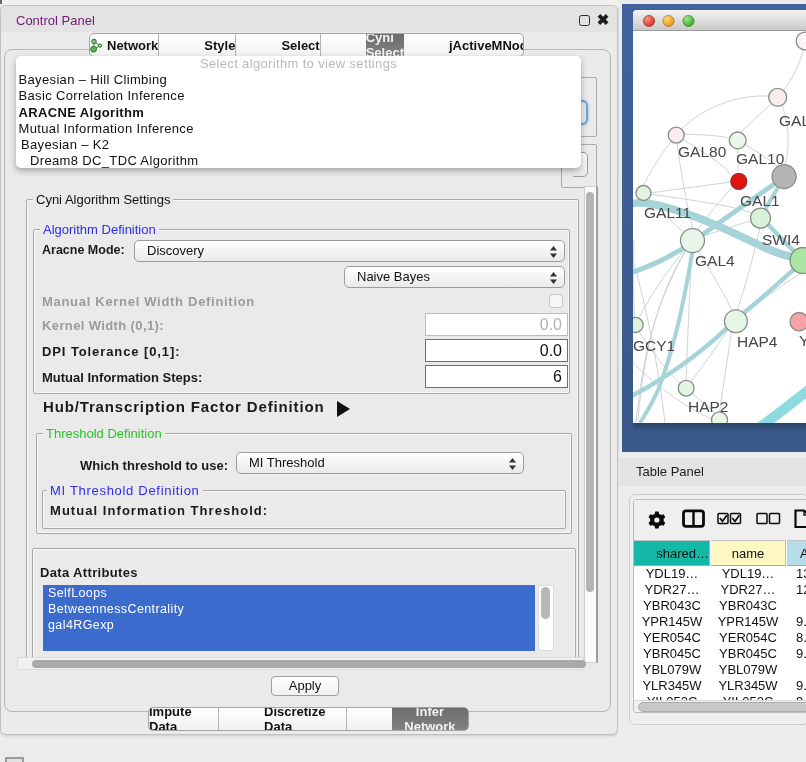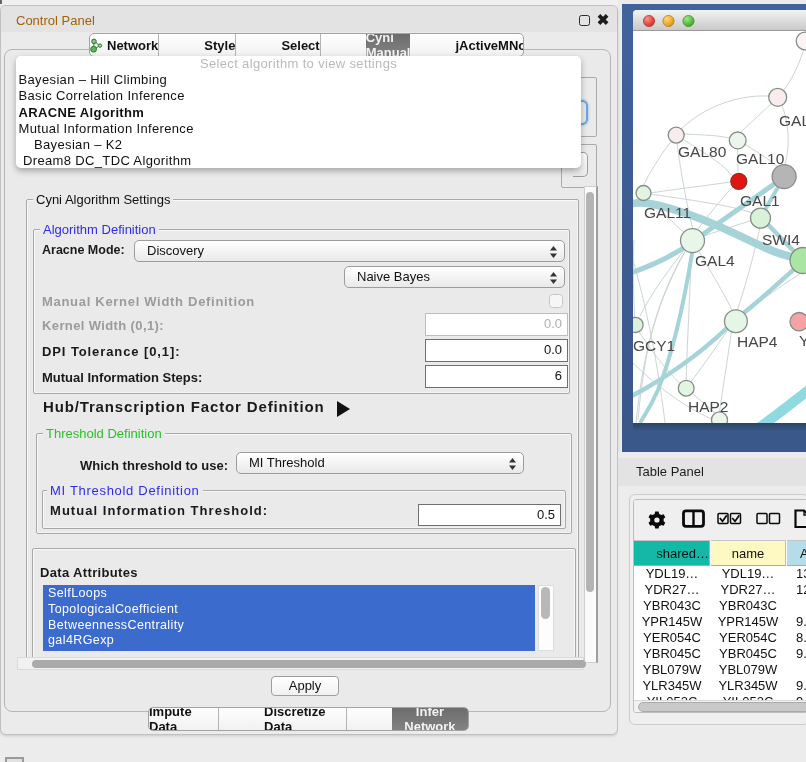--- a/index.html
+++ b/index.html
@@ -4,21 +4,21 @@
 <style>
 html,body{margin:0;padding:0;width:806px;height:762px;overflow:hidden;background:#ececec;
 font-family:"Liberation Sans",sans-serif;-webkit-font-smoothing:antialiased;}
 *{box-sizing:border-box;}
 .abs{position:absolute;}
 #stage{position:relative;width:806px;height:762px;}
 
 #cwin{left:0;top:5px;width:618px;height:730px;background:#ebebeb;border:1px solid #c0c0c0;
 border-radius:6px;box-shadow:0 1px 3px rgba(0,0,0,.15);}
 #ctitle{left:0;top:0;width:616px;height:26px;background:#e3e3e3;border-radius:5px 5px 0 0;}
-#ctitle span{position:absolute;left:15px;top:7px;font-size:13px;color:#a16207;}
+#ctitle span{position:absolute;left:15px;top:7px;font-size:13px;color:#701a75;}
 .winbtn-sq{position:absolute;left:578px;top:9px;width:11px;height:11px;border:1.6px solid #2b2b2b;border-radius:2.5px;}
 .winbtn-x{position:absolute;left:595px;top:7px;width:14px;height:14px;font-size:15px;font-weight:bold;color:#1b1b1b;line-height:14px;text-align:center;}
 
 #tpanel{left:3px;top:43px;width:607px;height:663px;background:#eaeaea;border:1px solid #b6b6b6;border-radius:8px;}
 
 .seg{background:linear-gradient(#ffffff,#f1f1f1);border:1px solid #a3a3a3;border-radius:5px;
 display:flex;align-items:center;overflow:hidden;gap:45px;}
 #toptabs{left:88px;top:27px;width:435px;height:24px;}
 .seg .it{height:100%;display:flex;align-items:center;justify-content:center;
 font-size:13px;font-weight:bold;color:#111;border-right:1px solid #b3b3b3;}
@@ -31,21 +31,21 @@
 #hsb .th{position:absolute;left:14px;top:1.5px;width:554px;height:8px;background:#a9a9a9;border-radius:4px;}
 
 .grp{border:1px solid #a8a8a8;border-radius:2px;box-shadow:inset 1px 1px 0 rgba(255,255,255,.65), inset -1px -1px 0 rgba(255,255,255,.5);}
 .grp>span{position:absolute;top:-8px;font-size:13px;background:#eaeaea;padding:0 3px;white-space:nowrap;}
 
 .lab{position:absolute;font-size:13px;font-weight:bold;color:#1a1a1a;white-space:nowrap;}
 .lab.dis{color:#9b9b9b;}
 .combo{position:absolute;background:linear-gradient(#ffffff,#e9e9e9);border:1px solid #9c9c9c;
 border-radius:5px;font-size:13px;color:#111;line-height:20px;padding-left:12px;}
 .combo svg{position:absolute;right:6px;top:3.5px;}
-.tf{position:absolute;background:#fff;border:1px solid #6f6f6f;font-size:13px;color:#111;
+.tf{position:absolute;background:#fff;border:1px solid #6f6f6f;font-size:16px;color:#111;
 text-align:right;padding:2px 5px 0 0;}
 .tf.dis{border:1px solid #bdbdbd;color:#b0b0b0;}
 .trow{height:16px;line-height:16px;white-space:nowrap;}
 .trow span{display:inline-block;width:76px;text-align:center;}
 .trow span+span{width:76px;}
 .trow i{font-style:normal;display:inline-block;padding-left:10px;}
 </style>
 </head>
 <body>
 <div id="stage">
@@ -59,21 +59,21 @@
  <div class="abs" id="tpanel"></div>
  <div class="abs seg" id="toptabs">
    <div class="it" style="width:90px"><svg width="13" height="15" viewBox="0 0 13 15" style="margin-right:4px">
             <circle cx="4" cy="3.4" r="2.3" fill="#7ec87e" stroke="#2d7a2d"></circle>
             <circle cx="3.6" cy="11.2" r="2.9" fill="#5cb85c" stroke="#2d7a2d"></circle>
             <circle cx="10" cy="7.6" r="1.7" fill="#9fd79f" stroke="#2d7a2d"></circle>
             <path d="M4 5.5 L3.7 8.5 M5.8 4.5 L8.7 6.8 M5.9 10 L8.6 8.4" stroke="#2d7a2d" fill="none"></path>
           </svg>Network</div>
    <div class="it" style="width:59px">Style</div>
    <div class="it" style="width:63px">Select</div>
-   <div class="it sel" style="width:107px;font-weight:bold;">Cyni Manual</div>
+   <div class="it sel" style="width:107px;font-weight:bold;">Cyni Select</div>
    <div class="it" style="width:116px">jActiveMNodules</div>
  </div>
 
  <div class="abs" style="left:560px;top:71px;width:36px;height:60px;border:1px solid #aaa;border-radius:2px;"></div>
  <div class="abs" style="left:556px;top:94px;width:31px;height:25px;border:2.5px solid #6ea3d8;border-radius:6px;background:#e8e8e8;box-shadow:0 0 3px #7fb0e0;"></div>
  <div class="abs" style="left:560px;top:138px;width:36px;height:44px;border:1px solid #aaa;border-radius:2px;"></div>
  <div class="abs" style="left:572px;top:146px;width:15px;height:25px;border:1px solid #9c9c9c;border-left:none;border-radius:0 5px 5px 0;background:linear-gradient(#fff,#e9e9e9);"></div>
 
  <div class="abs" id="vsb">
         <div class="th"></div>
@@ -115,29 +115,27 @@
      <span style="left:6px;color:#27c427;">Threshold Definition</span>
      <div class="lab" style="left:43px;top:24px;">Which threshold to use:</div>
      <div class="combo" style="left:199px;top:18px;width:288px;height:22px;">MI Threshold
        <svg width="9" height="14" viewBox="0 0 9 14">
               <path d="M4.5 1 L8 5.4 L1 5.4 Z" fill="#333"></path>
               <path d="M4.5 13 L8 8.6 L1 8.6 Z" fill="#333"></path>
             </svg></div>
      <div class="abs grp" style="left:5px;top:56px;width:524px;height:39px;">
        <span style="left:4px;color:#2d2de8;letter-spacing:.7px;">MI Threshold Definition</span>
        <div class="lab" style="left:7px;top:12px;letter-spacing:1.05px;">Mutual Information Threshold:</div>
-       <div class="tf" style="left:375px;top:13px;width:143px;height:22px;">0.5</div>
      </div>
    </div>
 
    <div class="abs grp" style="left:5px;top:348px;width:544px;height:119px;">
      <div class="lab" style="left:7px;top:16px;letter-spacing:.35px;">Data Attributes</div>
      <div class="abs" style="left:10px;top:36px;width:492px;height:66px;background:#3a6bcd;color:#fff;font-size:12.5px;letter-spacing:.4px;overflow:hidden;">
        <div style="height:15.8px;line-height:16px;padding-left:5px;">SelfLoops</div>
-       <div style="height:15.8px;line-height:16px;padding-left:5px;">TopologicalCoefficient</div>
        <div style="height:15.8px;line-height:16px;padding-left:5px;">BetweennessCentrality</div>
        <div style="height:15.8px;line-height:16px;padding-left:5px;">gal4RGexp</div>
      </div>
      <div class="abs" style="left:505px;top:36px;width:16px;height:66px;background:#fdfdfd;border:1px solid #dcdcdc;">
        <div style="position:absolute;left:2px;top:1px;width:9px;height:32px;background:#b8b8b8;border-radius:5px;"></div>
      </div>
    </div>
  </div>
 
  <div class="abs" style="left:270px;top:670px;width:68px;height:20px;background:linear-gradient(#ffffff,#f1f1f1);
@@ -296,21 +294,21 @@
   </div>
 </div>
 
 <div class="abs" id="popup" style="left:16px;top:56px;width:565px;height:112px;background:#fff;border-radius:5px;
 box-shadow:0 3px 6px rgba(0,0,0,.3);font-size:13px;color:#111;overflow:hidden;z-index:30;letter-spacing:.35px;">
   <div style="height:16.2px;line-height:16.2px;text-align:center;color:#b9b9b9;">Select algorithm to view settings</div>
   <div style="height:16.2px;line-height:16.2px;padding-left:2.5px;">Bayesian – Hill Climbing</div>
   <div style="height:16.2px;line-height:16.2px;padding-left:2.5px;">Basic Correlation Inference</div>
   <div style="height:16.2px;line-height:16.2px;padding-left:2.5px;font-weight:bold;">ARACNE Algorithm</div>
   <div style="height:16.2px;line-height:16.2px;padding-left:2.5px;">Mutual Information Inference</div>
-  <div style="height:16.2px;line-height:16.2px;padding-left:18px;">Bayesian – K2</div>
-  <div style="height:16.2px;line-height:16.2px;padding-left:7px;">Dream8 DC_TDC Algorithm</div>
+  <div style="height:16.2px;line-height:16.2px;padding-left:5px;">Bayesian – K2</div>
+  <div style="height:16.2px;line-height:16.2px;padding-left:14px;">Dream8 DC_TDC Algorithm</div>
 </div>
 
 <div class="abs" style="left:0;top:0;width:618px;height:5px;background:#f0f0f0;"></div>
 
 <div class="abs" style="left:0;top:0;width:2px;height:4px;background:#666;"></div>
 <div class="abs" style="left:5px;top:757px;width:19px;height:10px;border:2px solid #9a9a9a;background:#e2e2e2;"></div>
 </div>
 
 </body></html>

